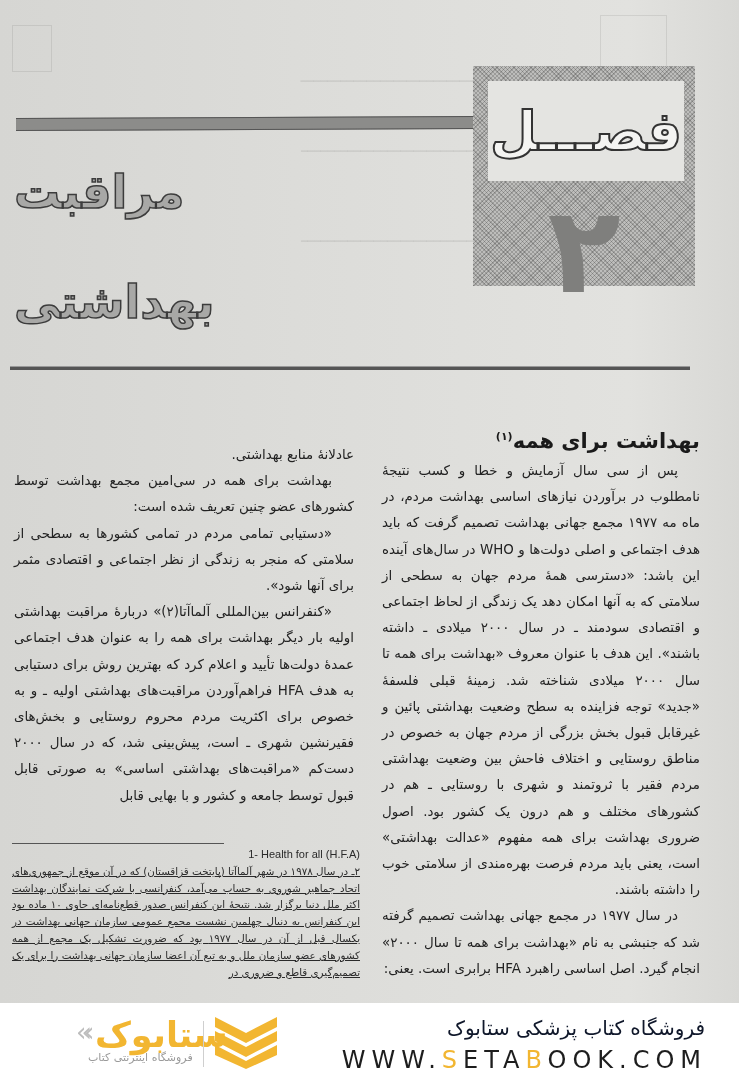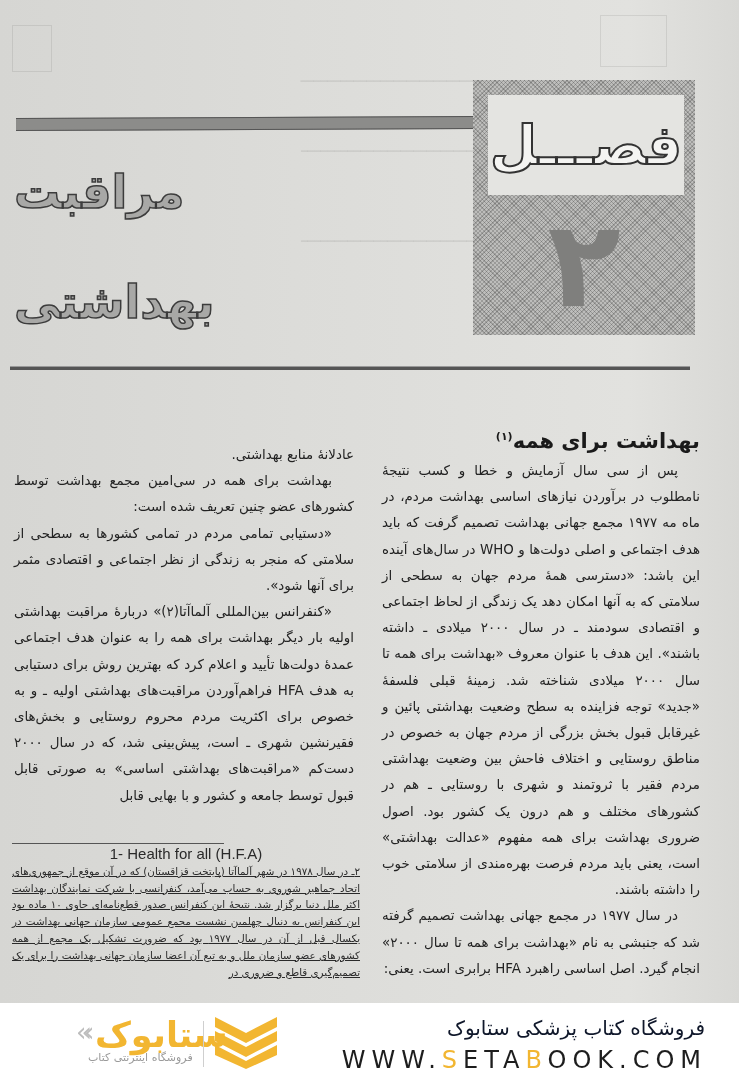--- a/index.html
+++ b/index.html
@@ -29,21 +29,21 @@
   }
   .rule-mid {
     position:absolute; left:10px; top:366px; width:482px; height:3px;
     background:#555; border-top:1px solid #999;
   }
   .rule-mid2 {
     position:absolute; left:490px; top:366px; width:200px; height:3px;
     background:#555; border-top:1px solid #999;
   }
   .chapter-box {
-    position:absolute; left:473px; top:80px; width:222px; height:255px;
+    position:absolute; left:473px; top:66px; width:222px; height:220px;
     background-color:#bdbdbb;
     background-image:
       repeating-linear-gradient(45deg, rgba(0,0,0,0.18) 0 1px, transparent 1px 3px),
       repeating-linear-gradient(-45deg, rgba(0,0,0,0.18) 0 1px, transparent 1px 3px);
   }
   .chapter-label-box {
     position:absolute; left:15px; top:15px; width:196px; height:100px;
     background:#e4e4e1;
     display:flex; align-items:center; justify-content:center;
   }
@@ -71,21 +71,21 @@
     font-size:21px; font-weight:bold; line-height:34px; color:#1a1a1a;
   }
   .heading sup { font-size:11px; }
   .footnote-rule {
     position:absolute; left:12px; top:843px; width:212px; height:1px; background:#555;
   }
   .footnotes {
     position:absolute; left:12px; top:846px; width:348px;
     font-size:10.3px; line-height:16.8px; color:#2a2a2a;
   }
-  .fn-en { direction:ltr; text-align:center; font-family:"Liberation Sans", sans-serif; font-size:15px; }
+  .fn-en { direction:ltr; text-align:right; font-family:"Liberation Sans", sans-serif; font-size:11px; }
   .fn-fa { direction:rtl; text-align:justify;text-decoration:underline; }
   .banner {
     position:absolute; left:0; top:1003px; width:739px; height:77px; background:#ffffff;
   }
   .store-name {
     position:absolute; right:34px; top:13px; direction:rtl;
     font-size:20px; color:#0f172a;
   }
   .store-url {
     position:absolute; right:32px; top:43px; font-size:24px; letter-spacing:6px;

